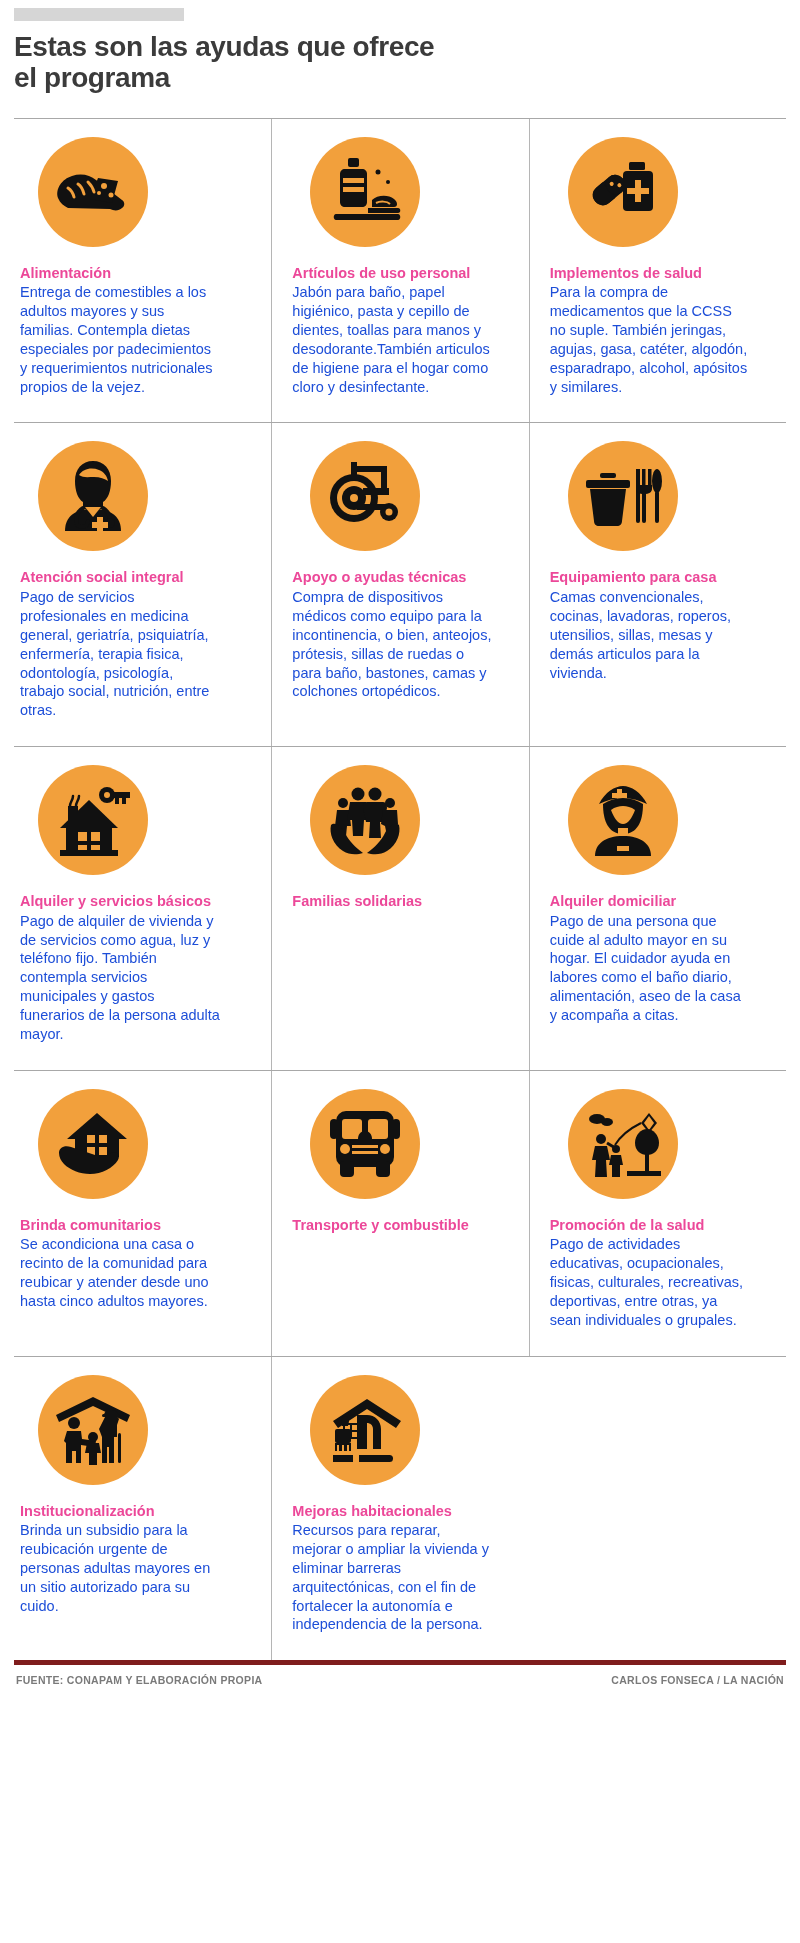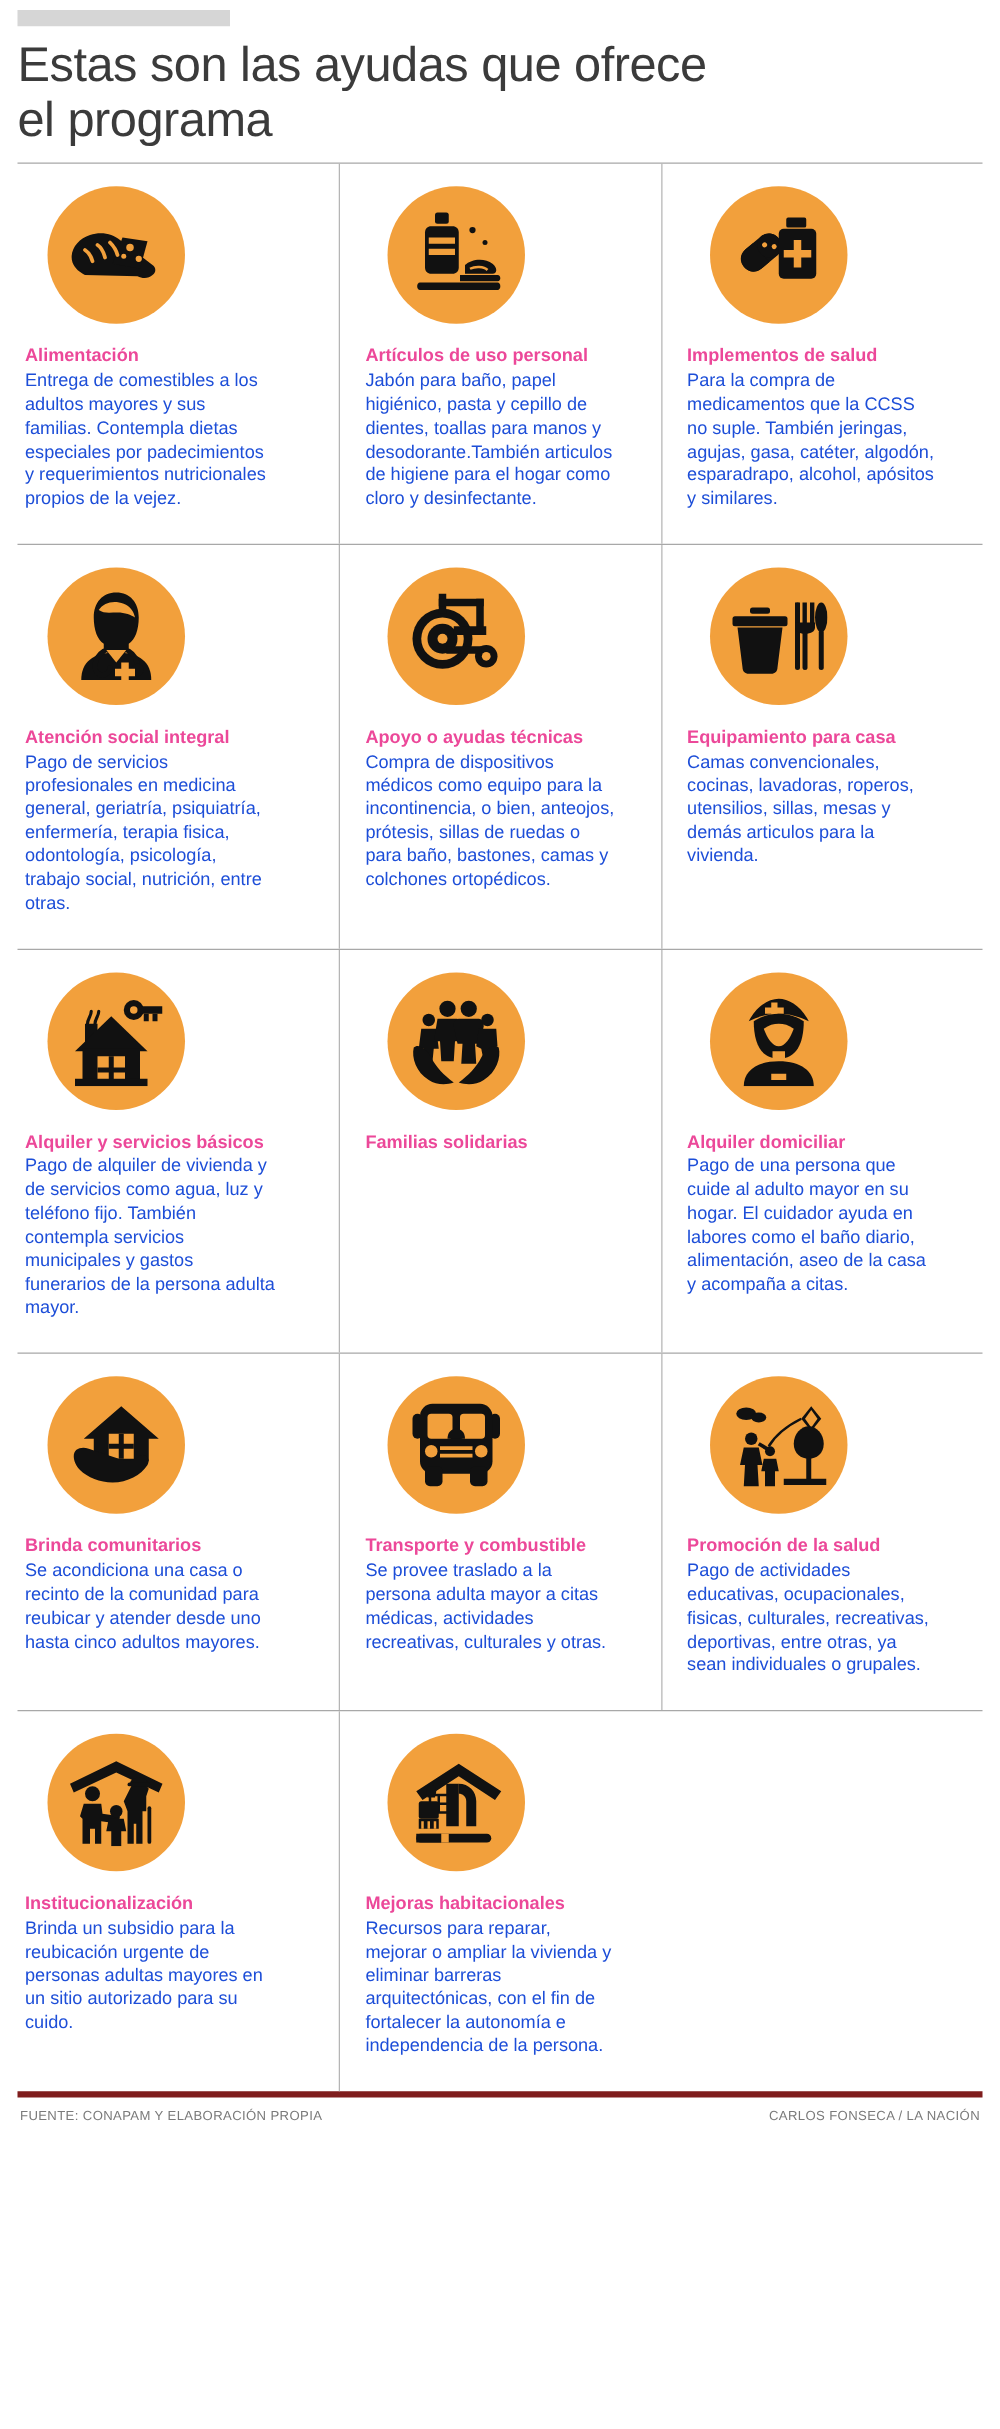--- a/index.html
+++ b/index.html
@@ -18,26 +18,26 @@
   .page { width: 800px; padding: 0 14px; }
 
   
   .top-rule {
     width: 170px;
     height: 13px;
     background: #d6d6d6;
     margin: 8px 0 10px 0;
   }
   .title {
-    font-size: 39px;
+    font-size: 28px;
     line-height: 1.12;
-    font-weight: normal;
+    font-weight: bold;
     color: #3b3b3b;
     letter-spacing: -0.4px;
-    margin-bottom: 12px;
+    margin-bottom: 24px;
   }
   .title-line { display: block; }
   .header-rule {
     height: 1px;
     background: #a8a8a8;
     margin-bottom: 0;
   }
 
   
   .rows { width: 100%; }
@@ -82,21 +82,21 @@
     max-width: 200px;
   }
 
   
   .footer {
     display: flex;
     justify-content: space-between;
     align-items: center;
     padding: 9px 2px 0 2px;
     font-size: 10.5px;
-    font-weight: normal;
+    font-weight: bold;
     letter-spacing: 0.3px;
     color: #7a7a7a;
   }
 </style>
 </head>
 <body>
 
 <div class="page">
 
   <div class="top-rule"></div>
@@ -320,21 +320,20 @@
             <path d="M30 30c0-5 3-8 7-8s7 3 7 8z" fill="#111"></path>
             <rect x="24" y="36" width="26" height="3" fill="#f2a03c"></rect>
             <rect x="24" y="42" width="26" height="3" fill="#f2a03c"></rect>
             <circle cx="17" cy="40" r="5" fill="#f2a03c"></circle>
             <circle cx="57" cy="40" r="5" fill="#f2a03c"></circle>
             <rect x="12" y="52" width="14" height="16" rx="4" fill="#111"></rect>
             <rect x="48" y="52" width="14" height="16" rx="4" fill="#111"></rect>
           </svg>
         </div>
         <div class="card-title">Transporte y combustible</div>
-        <div class="card-body">Se provee traslado a la persona adulta mayor a citas médicas, actividades recreativas, culturales y otras.</div>
       </div>
 
       <div class="cell">
         <div class="icon-wrap">
           <svg width="80" height="70" viewBox="0 0 80 70">
             <path d="M66 4l8 10-8 10-8-10z" fill="#111"></path>
             <path d="M66 7l5 7-5 7-5-7z" fill="#f2a03c"></path>
             <path d="M66 24c-2 4 2 6 0 10" stroke="#111" stroke-width="2" fill="none"></path>
             <path d="M58 14C46 20 38 26 32 36" stroke="#111" stroke-width="2" fill="none"></path>
             <ellipse cx="14" cy="10" rx="8" ry="5" fill="#111"></ellipse>

